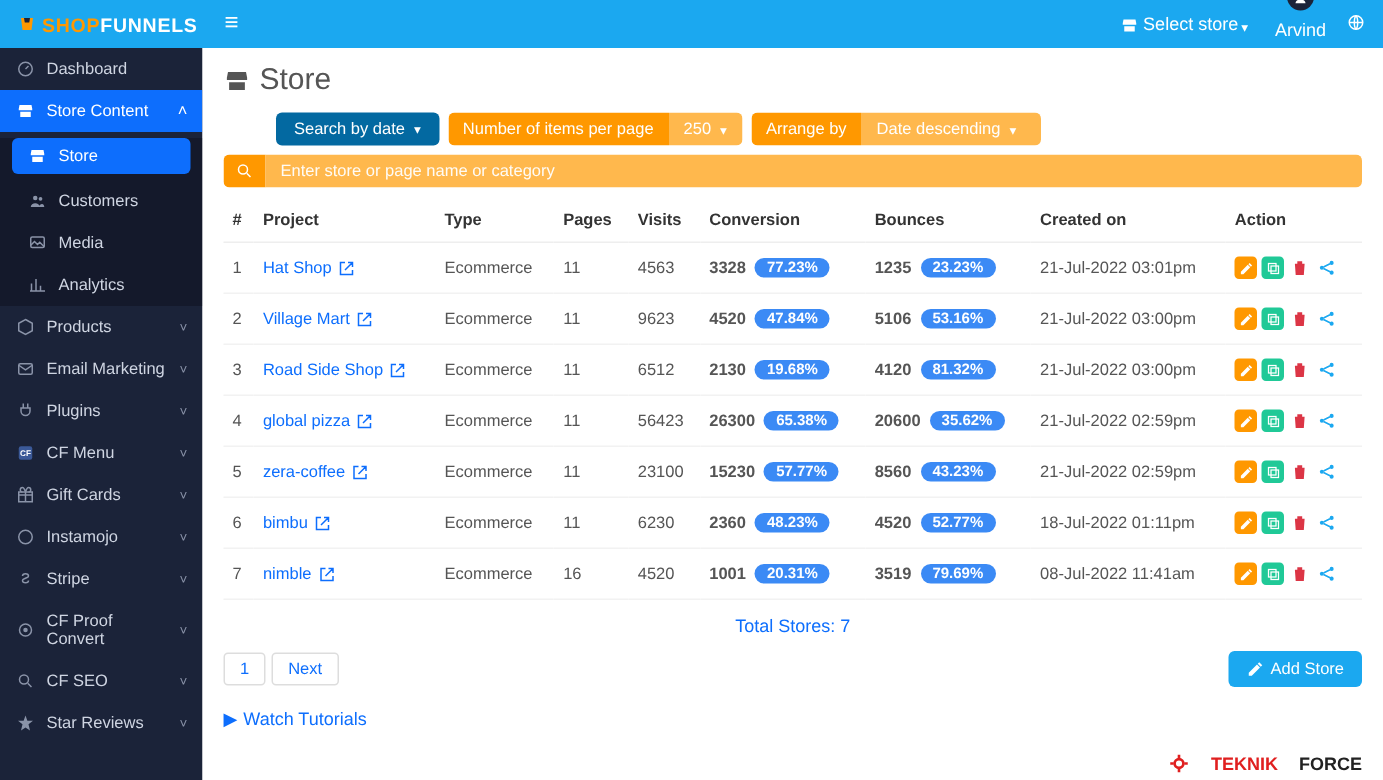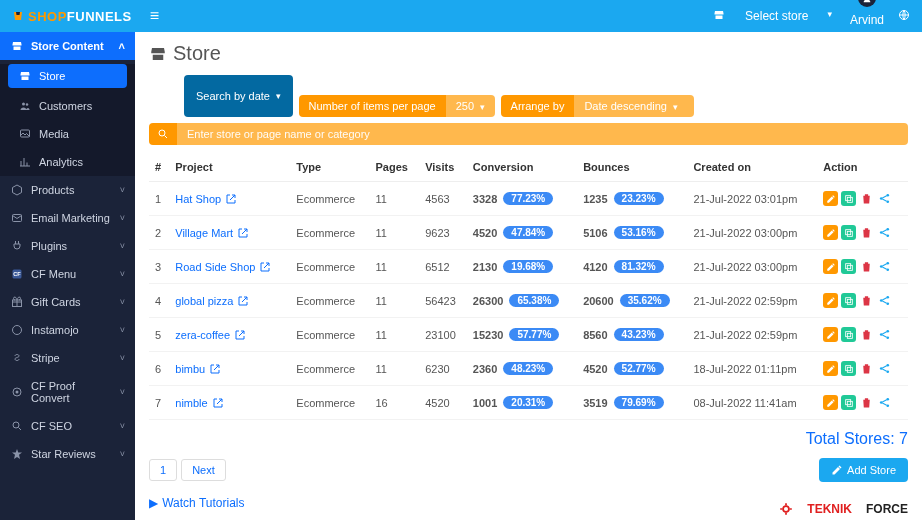--- a/index.html
+++ b/index.html
@@ -4,67 +4,67 @@
   <style>
     * { margin: 0; padding: 0; box-sizing: border-box; }
     body { font-family: -apple-system, BlinkMacSystemFont, "Segoe UI", Arial, sans-serif; font-size: 12px; background: #f5f5f5; width: 922px; height: 520px; overflow: hidden; }
     .topbar { height: 32px; background: #1ba8f0; display: flex; align-items: center; padding: 0 12px; color: #fff; }
     .topbar .logo { display: flex; align-items: center; font-weight: 700; font-size: 13px; letter-spacing: 0.5px; }
     .topbar .logo svg { margin-right: 4px; }
     .topbar .logo .s1 { color: #ff9800; }
     .topbar .logo .s2 { color: #fff; }
     .topbar .hamburger { margin-left: 18px; color: #fff; font-size: 16px; cursor: pointer; }
     .topbar .spacer { flex: 1; }
-    .topbar .select-store { display: flex; align-items: flex-start; gap: 17px; font-size: 12px; cursor: pointer; }
+    .topbar .select-store { display: flex; align-items: flex-end; gap: 0; font-size: 12px; cursor: pointer; }
     .topbar .select-store svg { margin-right: 3px; }
     .topbar .avatar-wrap { display: flex; align-items: center; gap: 6px; margin-left: 18px; font-size: 12px; cursor: pointer; flex-direction: column; }
     .topbar .avatar { width: 18px; height: 18px; border-radius: 50%; background: #1b2339; display: flex; align-items: center; justify-content: center; color: #fff; font-size: 10px; }
     .topbar .globe { margin-left: 14px; font-size: 14px; cursor: pointer; }
     .chev { font-size: 9px; margin-left: 2px; }
     .layout { display: flex; height: calc(100% - 32px); }
     .sidebar { width: 135px; background: #1b2339; color: #cfd5e2; overflow-y: auto; flex-shrink: 0; }
     .sidebar::-webkit-scrollbar { width: 0; }
     .nav-item { display: flex; align-items: center; padding: 8px 10px; font-size: 11px; cursor: pointer; gap: 8px; position: relative; }
     .nav-item .lbl { flex: 1; }
     .nav-item .caret { font-size: 9px; color: #8a93a8; }
-    .nav-heading { background: #0d6efd; color: #fff; display: flex; align-items: center; padding: 8px 10px; font-size: 11px; cursor: pointer; gap: 8px; font-weight: bold; }
+    .nav-heading { background: #0d6efd; color: #fff; display: flex; align-items: center; padding: 8px 10px; font-size: 11px; cursor: pointer; gap: 8px; }
     .nav-heading .lbl { flex: 1; }
     .nav-sub { background: #14192b; }
     .nav-sub .nav-item { padding-left: 18px; font-size: 11px; }
     .nav-sub .nav-item.active { background: #0d6efd; color: #fff; border-radius: 4px; margin: 4px 8px; padding: 6px 10px; }
     .nav-sub .nav-item.active .ico { color: #fff; }
     .ico { width: 13px; display: inline-flex; align-items: center; justify-content: center; color: #8a93a8; }
     .main { flex: 1; background: #fff; overflow-y: auto; padding: 10px 14px; position: relative; }
     .main::-webkit-scrollbar { width: 6px; }
     .page-head { display: flex; align-items: center; margin-bottom: 10px; }
     .page-head h1 { font-size: 20px; color: #555; font-weight: 500; display: flex; align-items: center; gap: 6px; }
     .page-head .sub { margin-left: auto; font-size: 12px; color: #555; }
     .controls { display: flex; gap: 6px; margin-bottom: 8px; flex-wrap: wrap; }
     .btn-blue { background: #0369a1; color: #fff; border: none; padding: 5px 12px; border-radius: 4px; font-size: 11px; cursor: pointer; display: flex; align-items: center; gap: 4px; margin-left: 35px; }
-    .seg-orange { display: flex; border-radius: 4px; overflow: hidden; font-size: 11px; margin-top: 20px; }
+    .seg-orange { display: flex; border-radius: 4px; overflow: hidden; font-size: 11px; }
     .seg-orange .seg-label { background: #ff9800; color: #fff; padding: 5px 10px; display: flex; align-items: center; gap: 4px; }
     .seg-orange .seg-value { background: #ffb84d; color: #fff; padding: 5px 10px; display: flex; align-items: flex-end; gap: 4px; cursor: pointer; }
     .seg-orange .seg-value.wide { min-width: 120px; }
     .seg-input { background: #ffb84d; color: #fff; border: none; padding: 5px 10px; font-size: 11px; outline: none; flex: 1; min-width: 180px; }
     .seg-input::placeholder { color: #fff; opacity: 0.95; }
     .seg-search { display: flex; border-radius: 4px; overflow: hidden; flex: 1; min-width: 220px; }
     .seg-search .seg-label { background: #ff9800; color: #fff; padding: 5px 8px; display: flex; align-items: center; }
     table.data { width: 100%; border-collapse: collapse; font-size: 11px; }
     table.data th { text-align: left; padding: 8px 6px; font-weight: 700; color: #333; border-bottom: 1px solid #eee; }
     table.data td { padding: 9px 6px; border-bottom: 1px solid #f2f2f2; color: #555; vertical-align: middle; }
     table.data td .proj { color: #0d6efd; display: inline-flex; align-items: center; gap: 4px; cursor: pointer; }
     table.data td .proj svg { color: #0d6efd; }
     .badge { background: #3b8af5; color: #fff; border-radius: 10px; padding: 1px 8px; font-size: 10px; display: inline-block; }
     .actions { display: flex; gap: 3px; align-items: center; }
     .actions .act { width: 15px; height: 15px; display: inline-flex; align-items: center; justify-content: center; border-radius: 3px; cursor: pointer; }
     .act.edit { background: #ff9800; color: #fff; }
     .act.copy { background: #20c997; color: #fff; }
     .act.del { color: #dc3545; }
     .act.share { color: #1ba8f0; }
-    .totals { text-align: right; color: #0d6efd; font-size: 16px; padding: 10px 0 6px; }
+    .totals { text-align: center; color: #0d6efd; font-size: 12px; padding: 10px 0 6px; }
     .pager-row { display: flex; align-items: center; margin-top: 4px; }
     .pager { display: flex; gap: 4px; }
     .pager .pg { border: 1px solid #ddd; padding: 4px 10px; border-radius: 3px; font-size: 11px; color: #0d6efd; cursor: pointer; background: #fff; }
     .add-store { margin-left: auto; background: #1ba8f0; color: #fff; border: none; padding: 6px 12px; border-radius: 4px; font-size: 11px; cursor: pointer; display: flex; align-items: center; gap: 4px; }
     .watch { color: #0d6efd; font-size: 12px; margin-top: 14px; display: flex; align-items: center; gap: 4px; cursor: pointer; }
     .footer-logo { position: absolute; bottom: 4px; right: 14px; font-weight: 700; font-size: 12px; display: flex; align-items: center; gap: 14px; color: #222; }
     .footer-logo .t1 { color: #e02020; }
     .cell-val { display: inline-flex; align-items: center; gap: 6px; font-weight: bold; }
     svg.icn { width: 12px; height: 12px; }
   </style>
@@ -103,20 +103,29 @@
     <svg class="icn" viewBox="0 0 24 24">
         <circle cx="12" cy="12" r="9" fill="none" stroke="#fff" stroke-width="2"></circle>
         <path d="M3 12h18M12 3c3 3 3 15 0 18M12 3c-3 3-3 15 0 18" fill="none" stroke="#fff" stroke-width="2"></path>
       </svg>
   </div>
 </div>
 
 <div class="layout">
 
   <div class="sidebar">
+    <div class="nav-item">
+      <span class="ico">
+          <svg class="icn" viewBox="0 0 24 24">
+            <circle cx="12" cy="12" r="9" fill="none" stroke="currentColor" stroke-width="2"></circle>
+            <path d="M12 12l4-4" stroke="currentColor" stroke-width="2"></path>
+          </svg>
+        </span>
+      <span class="lbl">Dashboard</span>
+    </div>
     <div class="nav-heading">
       <span class="ico" style="color:#fff">
           <svg class="icn" viewBox="0 0 24 24">
             <path fill="currentColor" d="M3 9l1-5h16l1 5v2H3zM5 13h14v7H5z"></path>
           </svg>
         </span>
       <span class="lbl">Store Content</span>
       <span class="caret" style="color:#fff">˄</span>
     </div>
     <div class="nav-sub">

